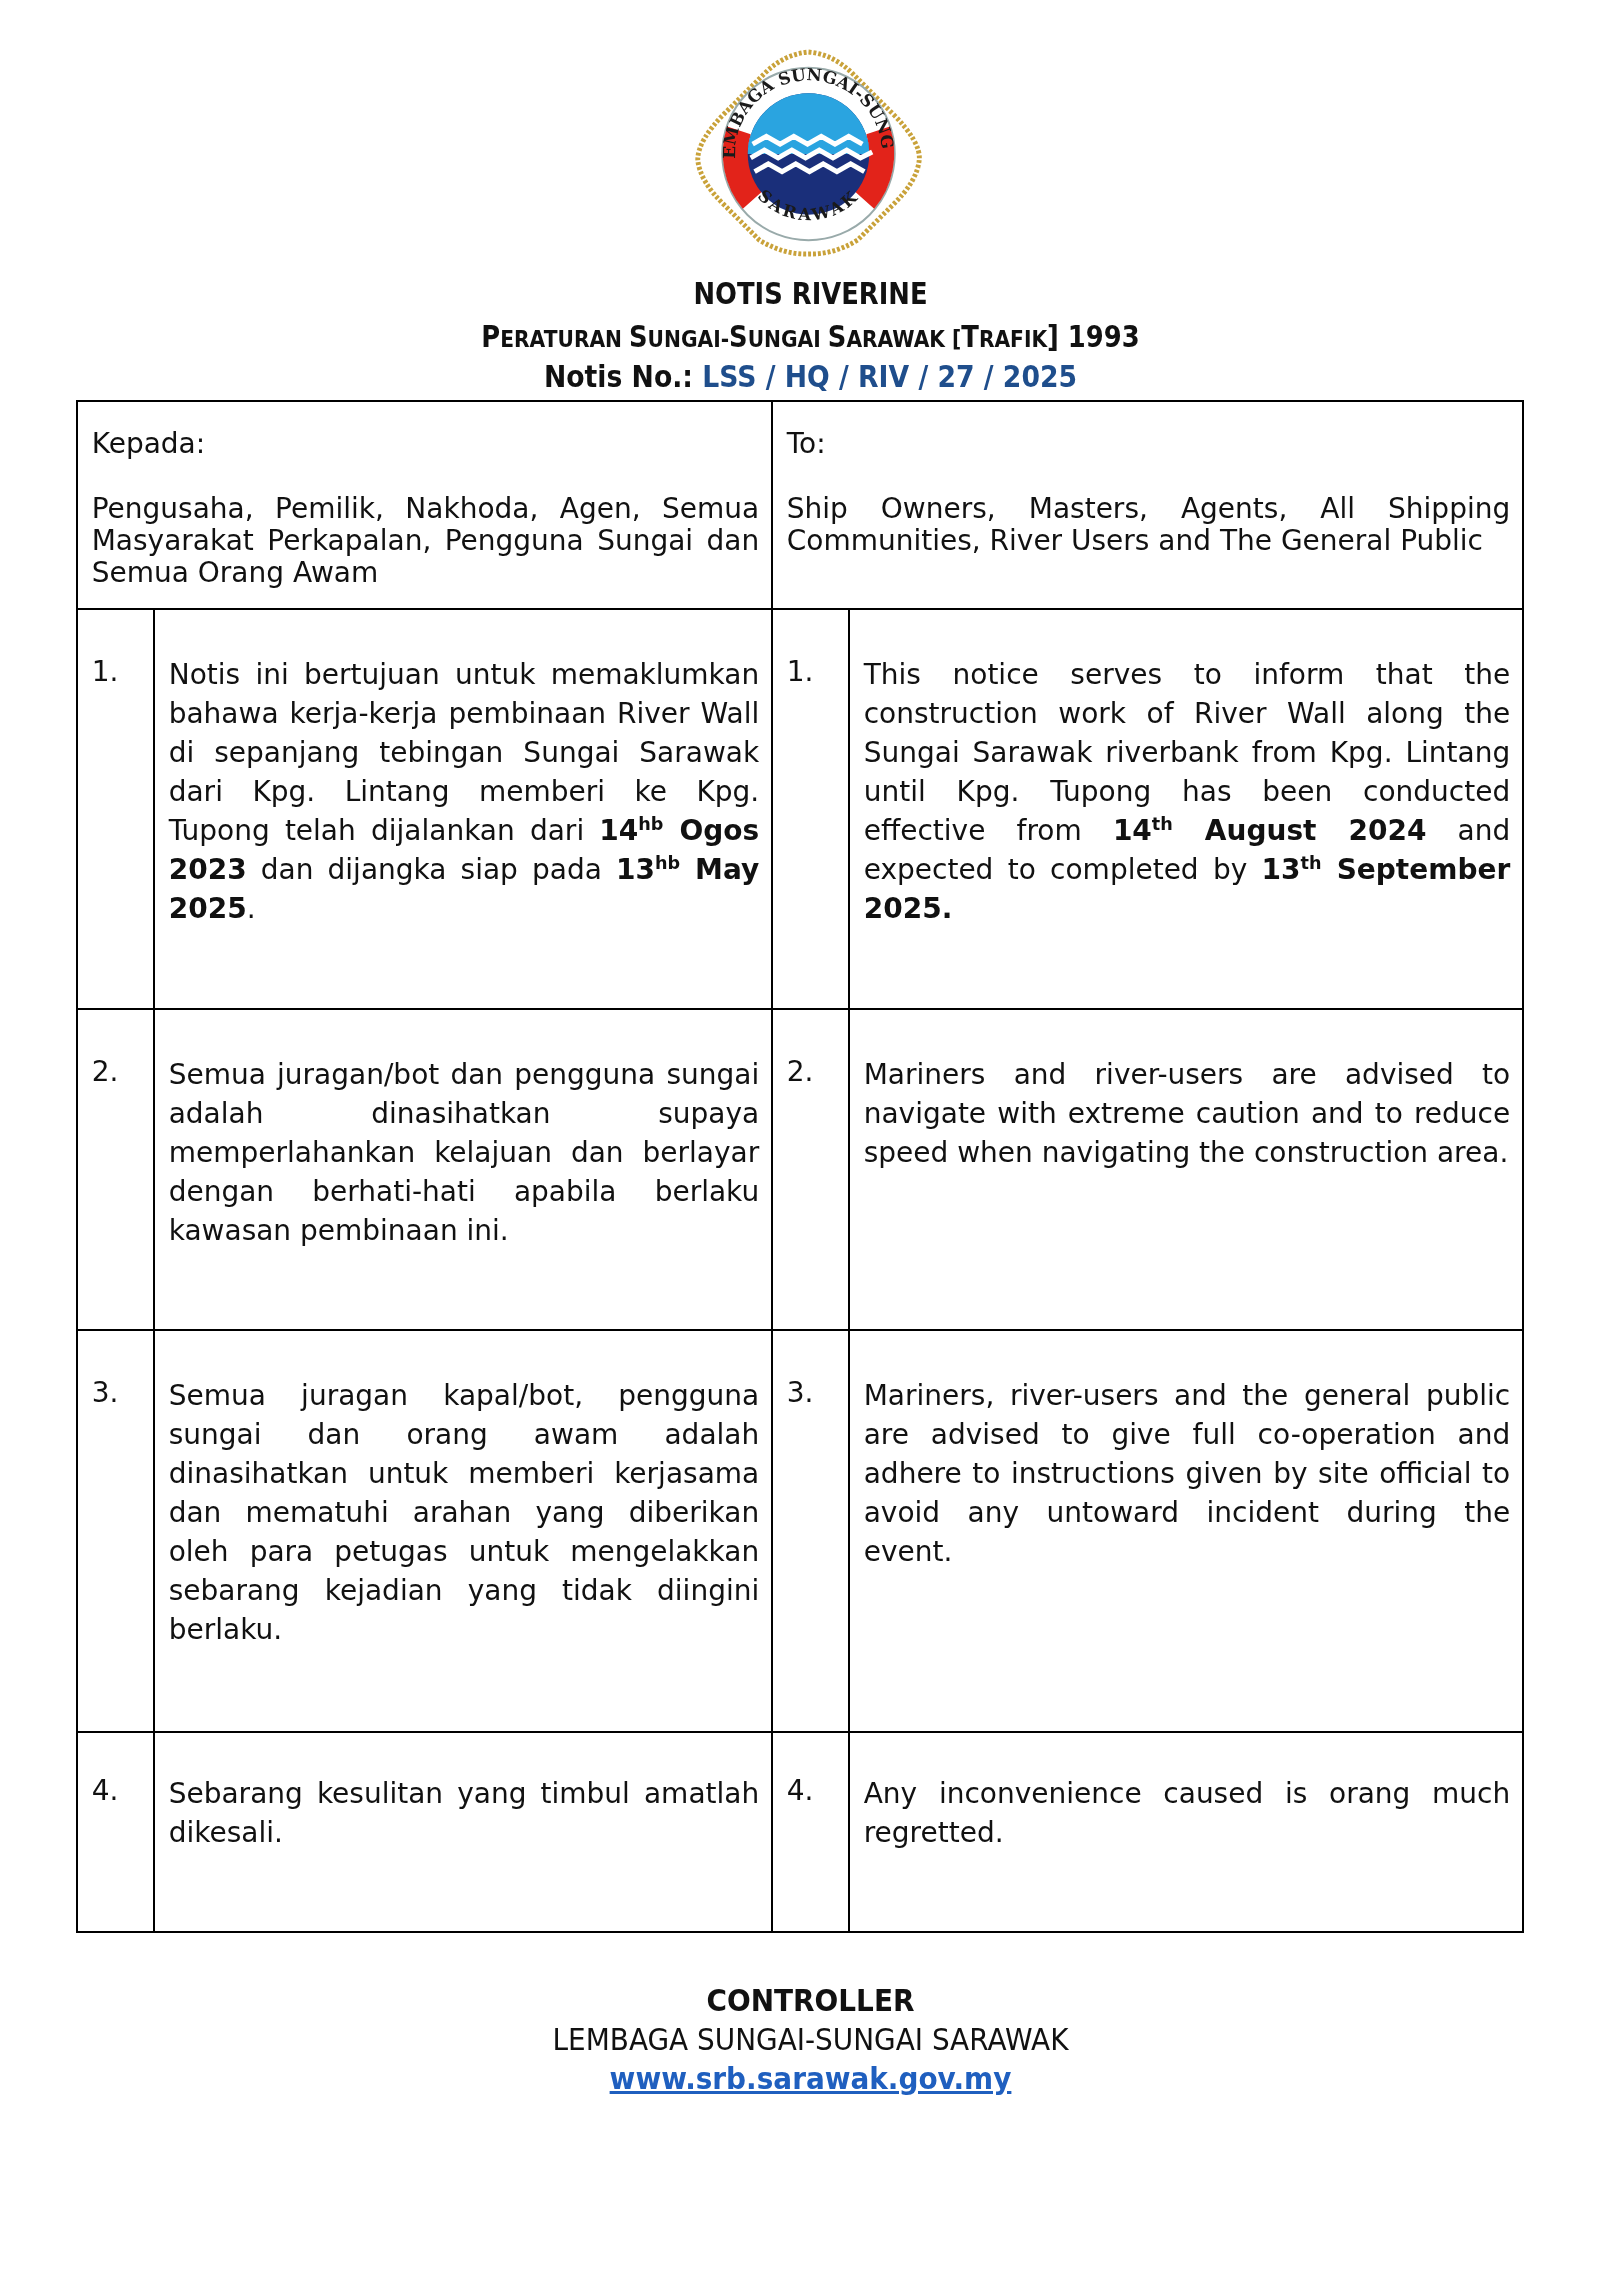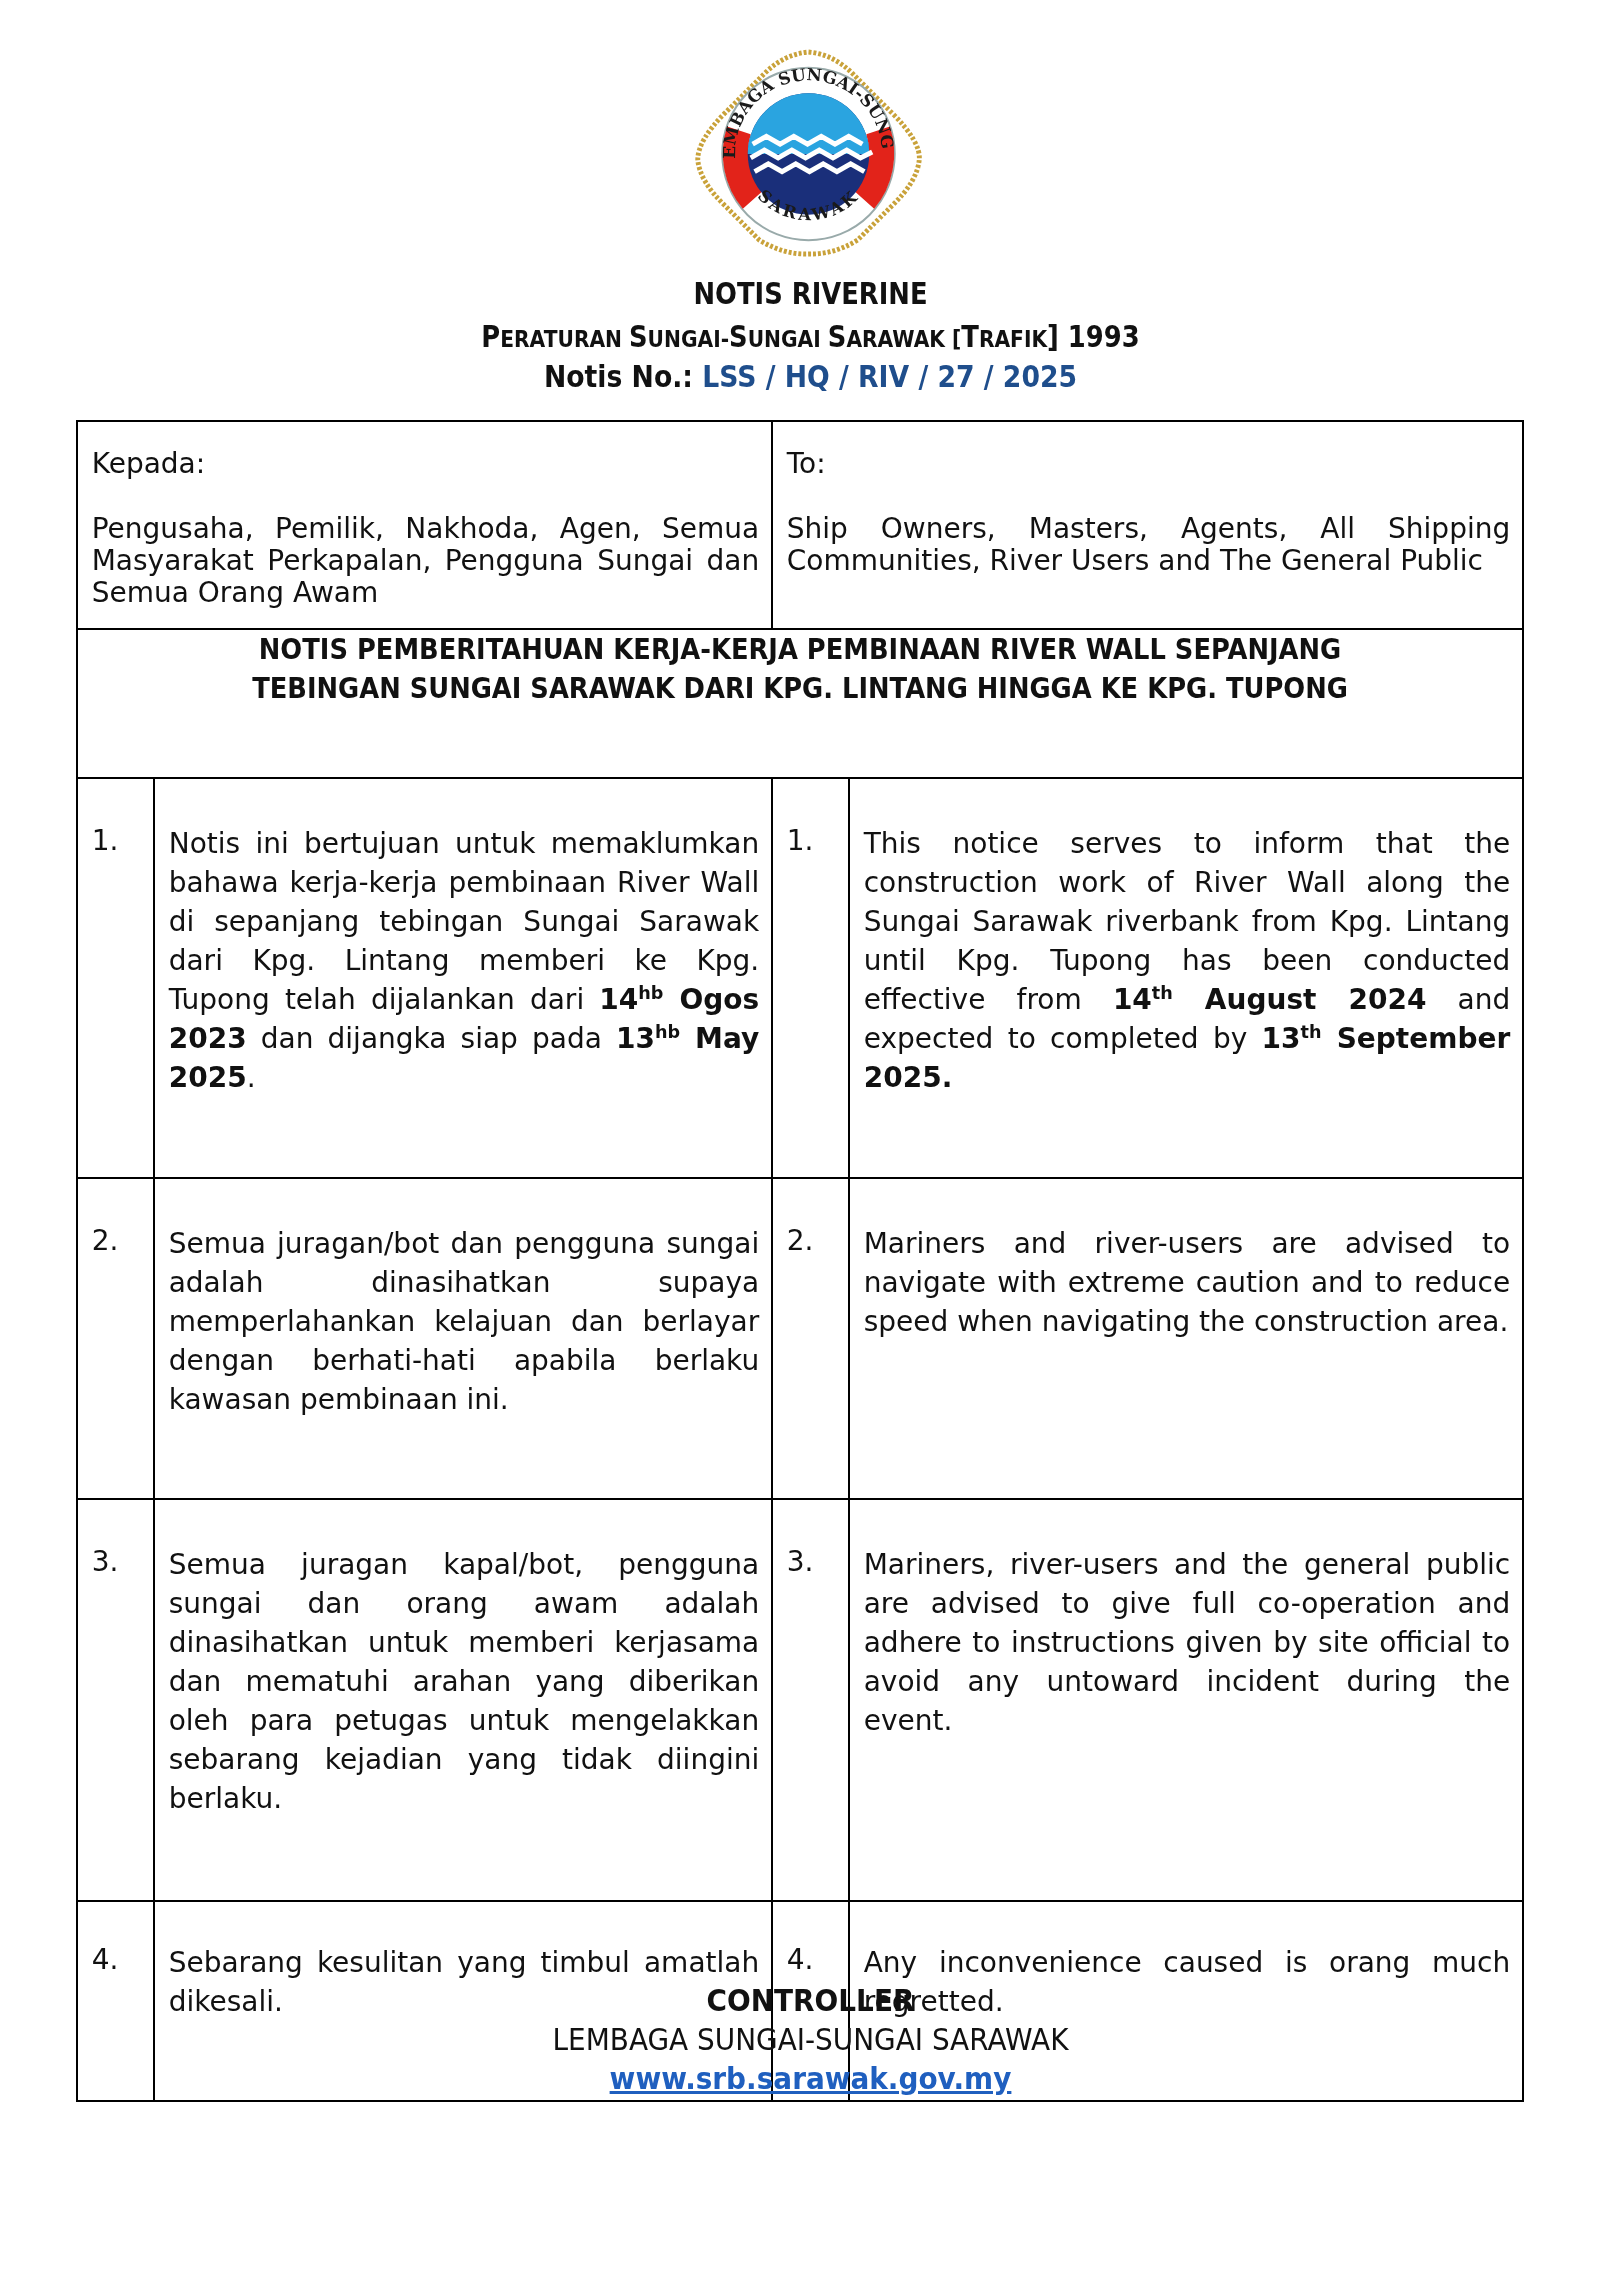--- a/index.html
+++ b/index.html
@@ -9,21 +9,21 @@
     }
     .logo { position: absolute; left: 686px; top: 44px; width: 245px; height: 216px; }
     .hdr { position: absolute; left: 0; width: 1621px; text-align: center; font-weight: bold; }
     .h1 { top: 276px; font-size: 30px; letter-spacing: 0px; transform: scaleX(0.86); }
     .h2 { top: 319px; font-size: 30px; transform: scaleX(0.86); }
     .h2 .sc { font-size: 23.5px; }
     .h3 { top: 358px; font-size: 31px; transform: scaleX(0.86); }
     .h3 .ref { color: #1f4e8c; }
 
     table.notice {
-      position: absolute; left: 76px; top: 420px; width: 1448px;
+      position: absolute; left: 76px; top: 400px; width: 1448px;
       border-collapse: collapse; table-layout: fixed;
     }
     table.notice td { border: 2.9px solid #000; vertical-align: top; padding: 0; }
     .addr td { height: 206px; }
     .addr .cell { padding: 25.5px 11.8px 0 13.7px; font-size: 28px; line-height: 32px; }
     .addr .cell .lbl { margin-bottom: 33px; }
     .justify { text-align: justify; text-align-last: left; }
     .it { }
     .title-row td { height: 147px; text-align: center; vertical-align: middle; font-weight: bold; font-size: 28px; line-height: 39px; }
     .title-row .ttl { transform: scaleX(0.92); padding-top: 3.9px; }
@@ -87,25 +87,20 @@
         <div class="justify">Pengusaha, Pemilik, Nakhoda, Agen, Semua Masyarakat Perkapalan, Pengguna Sungai dan Semua Orang Awam</div>
       </div>
     </td>
     <td colspan="2">
       <div class="cell it">
         <div class="lbl">To:</div>
         <div class="justify">Ship Owners, Masters, Agents, All Shipping Communities, River Users and The General Public</div>
       </div>
     </td>
   </tr>
-  <tr class="title-row">
-    <td colspan="4">
-          <div class="ttl" style="padding:0 108px;">NOTIS PEMBERITAHUAN KERJA-KERJA PEMBINAAN RIVER WALL SEPANJANG TEBINGAN SUNGAI SARAWAK DARI KPG. LINTANG HINGGA KE KPG. TUPONG</div>
-        </td>
-  </tr>
 
   <tr class="row1">
     <td class="num">1.</td>
     <td class="body justify"><span>Notis ini bertujuan untuk memaklumkan bahawa kerja-kerja pembinaan River Wall di sepanjang tebingan Sungai Sarawak dari Kpg. Lintang memberi ke Kpg. Tupong telah dijalankan dari </span><b><span>14</span><sup>hb</sup><span> Ogos 2023</span></b><span> dan dijangka siap pada </span><b><span>13</span><sup>hb</sup><span> May 2025</span></b><span>.</span></td>
     <td class="num">1.</td>
     <td class="body justify it"><span>This notice serves to inform that the construction work of River Wall along the Sungai Sarawak riverbank from Kpg. Lintang until Kpg. Tupong has been conducted effective from </span><b><span>14</span><sup>th</sup><span> August 2024</span></b><span> and expected to completed by </span><b><span>13</span><sup>th</sup><span> September 2025.</span></b></td>
   </tr>
 
   <tr class="row2">
     <td class="num">2.</td>

